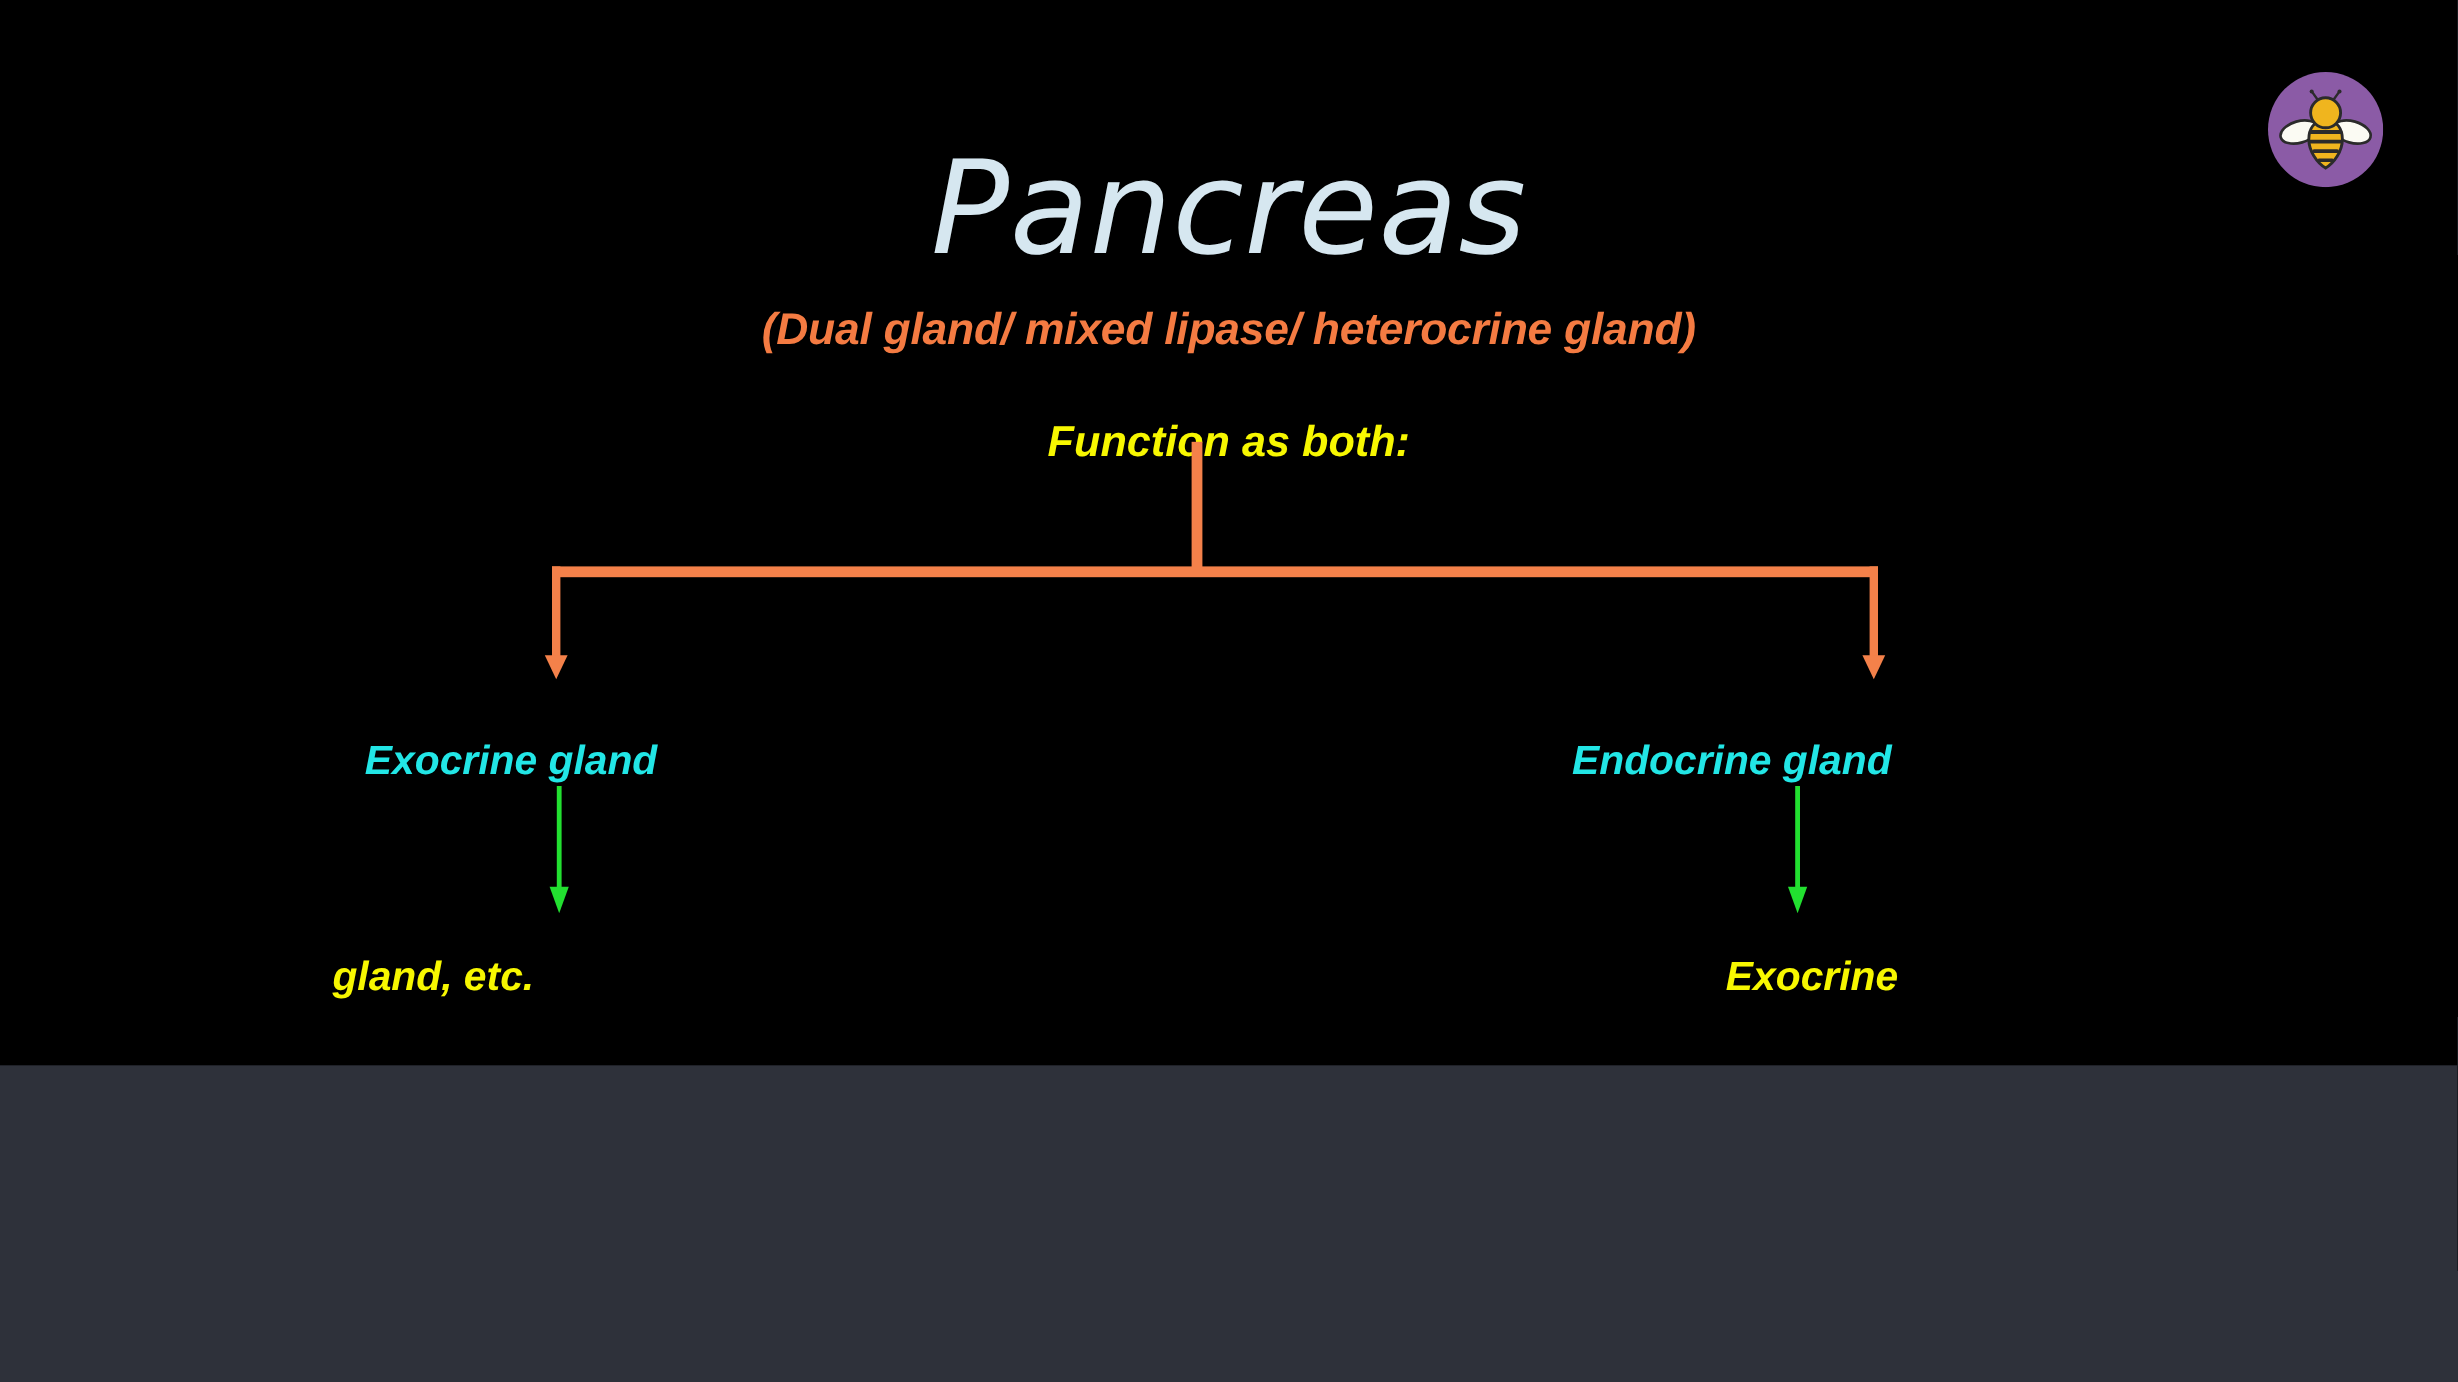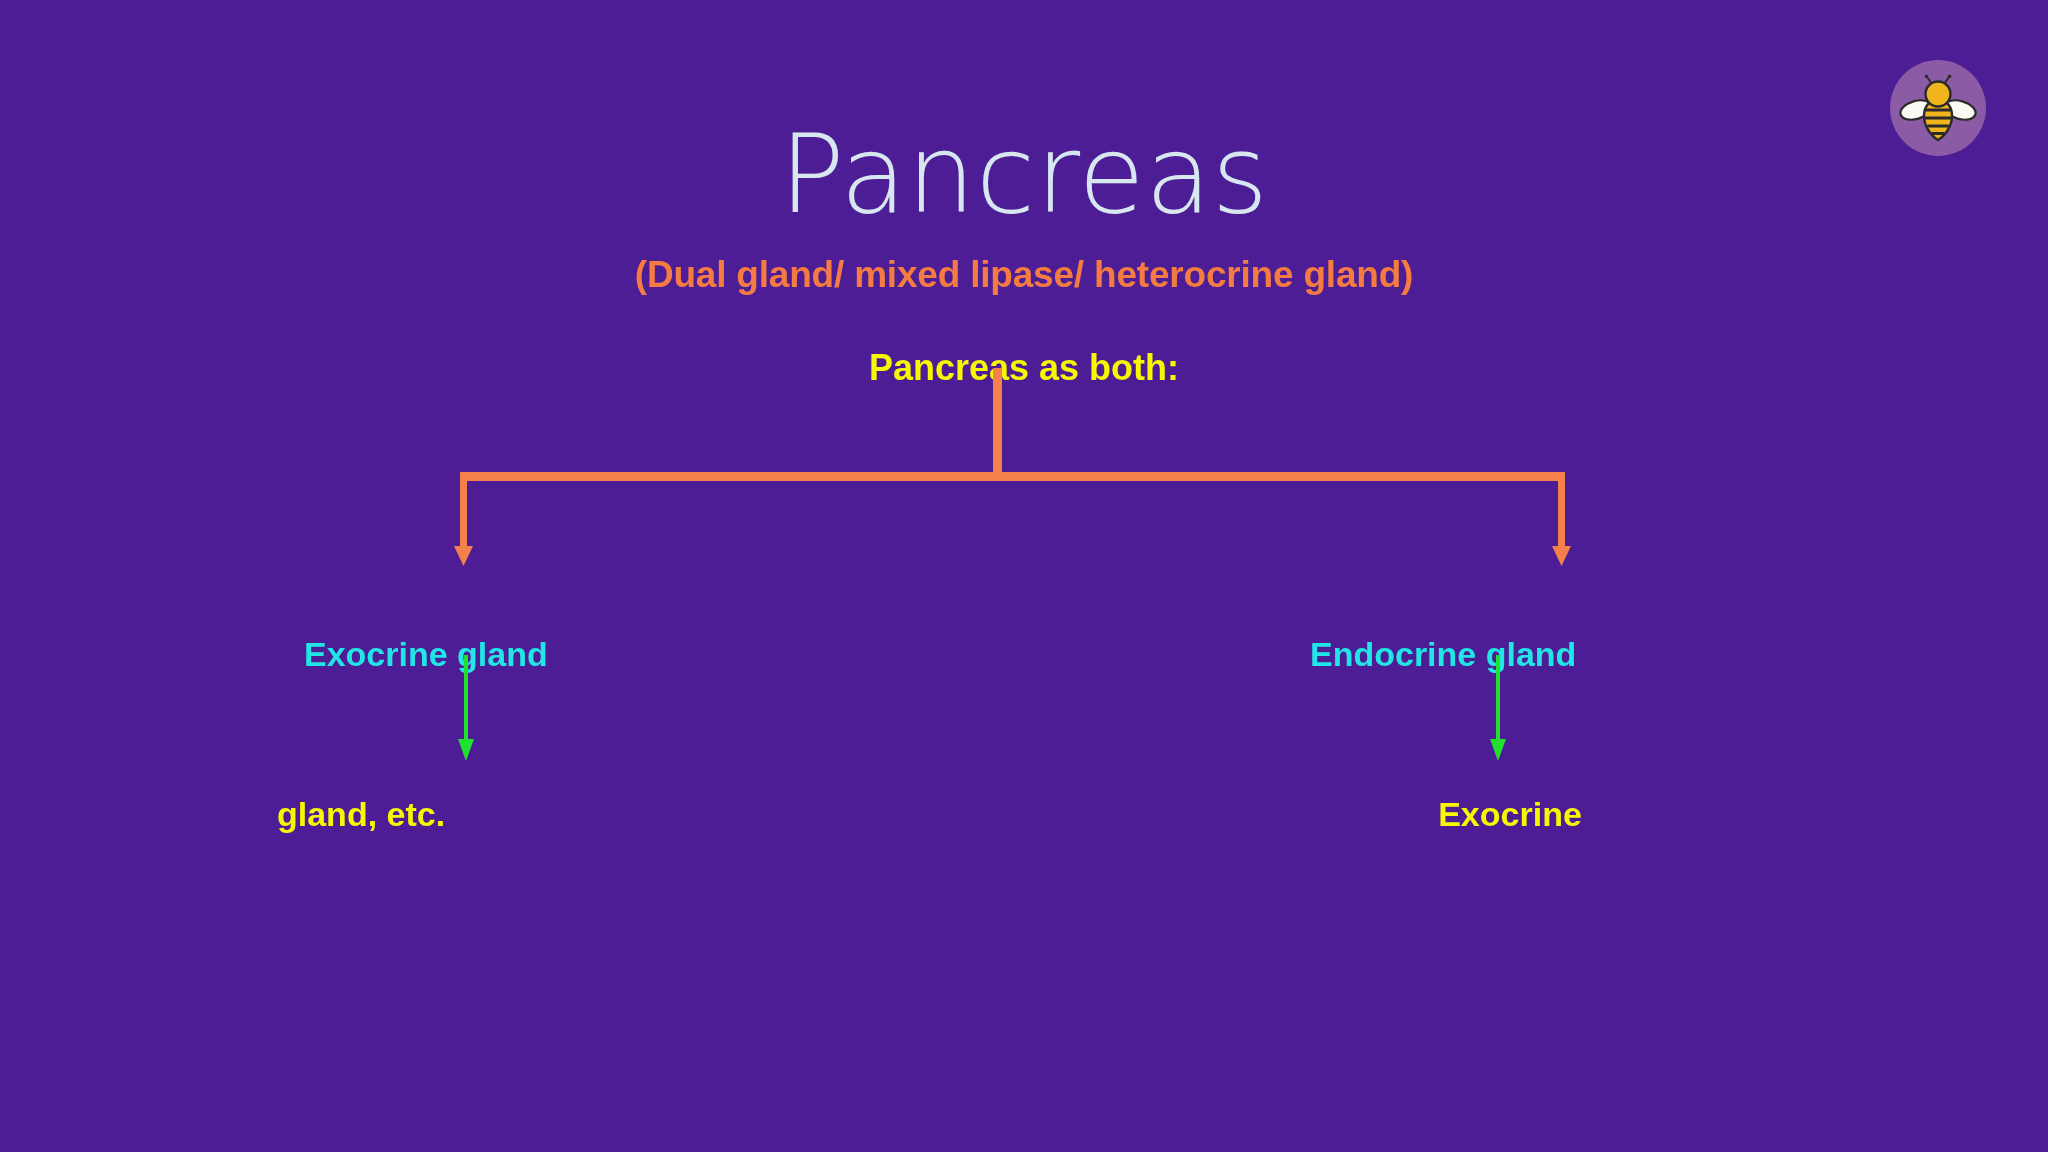--- a/index.html
+++ b/index.html
@@ -7,23 +7,24 @@
     margin: 0;
     padding: 0;
     background: #2e313a;
   }
   body {
     font-family: "Liberation Sans", sans-serif;
   }
   #slide {
     position: relative;
     width: 2048px;
-    height: 1152px;
-    background: #4c1d95;
+    height: 888px;
+    background: #000000;
     overflow: hidden;
+    font-style: italic;
   }
 
   
   #logo-badge {
     position: absolute;
     left: 1890px;
     top: 60px;
     width: 96px;
     height: 96px;
   }
@@ -79,21 +80,20 @@
   }
   #bracket svg { display: block; }
 
   
   .branch-label {
     position: absolute;
     color: #22e6e6;
     font-weight: bold;
     font-size: 34px;
     white-space: nowrap;
-    margin-top: 20px;
   }
   #label-exocrine  { left: 304px;  top: 615px; }
   #label-endocrine { left: 1310px; top: 615px; }
 
   
   .green-arrow {
     position: absolute;
     top: 655px;
     width: 24px;
     height: 110px;
@@ -149,21 +149,21 @@
       <path d="M42.5 73.5 H53.5" stroke="#2b2b2b" stroke-width="3" stroke-linecap="round"></path>
 
       <circle cx="48" cy="34" r="12.5" fill="#f0b51e" stroke="#2b2b2b" stroke-width="2.4"></circle>
     </svg>
   </div>
 
   <div id="title">Pancreas</div>
 
   <div id="subtitle">(Dual gland/ mixed lipase/ heterocrine gland)</div>
 
-  <div id="function-label">Pancreas as both:</div>
+  <div id="function-label">Function as both:</div>
 
   <div id="bracket">
     <svg width="1145" height="205" viewBox="0 0 1145 205" xmlns="http://www.w3.org/2000/svg" aria-label="bracket connector">
 
       <rect x="553" y="0" width="9" height="112" fill="#f4814a"></rect>
 
       <rect x="20" y="104" width="1105" height="9" fill="#f4814a"></rect>
 
       <rect x="20" y="104" width="7" height="78" fill="#f4814a"></rect>
 

